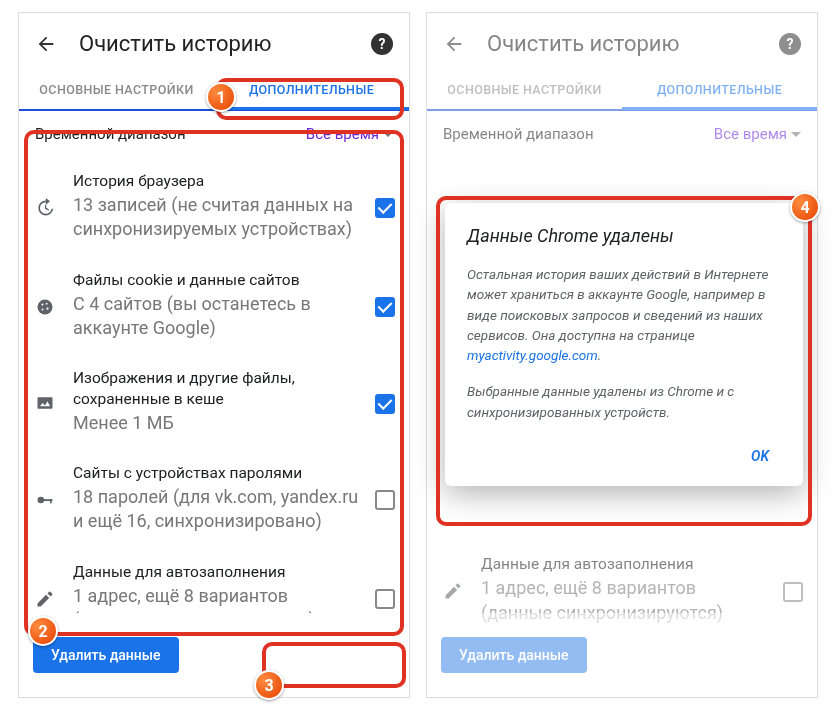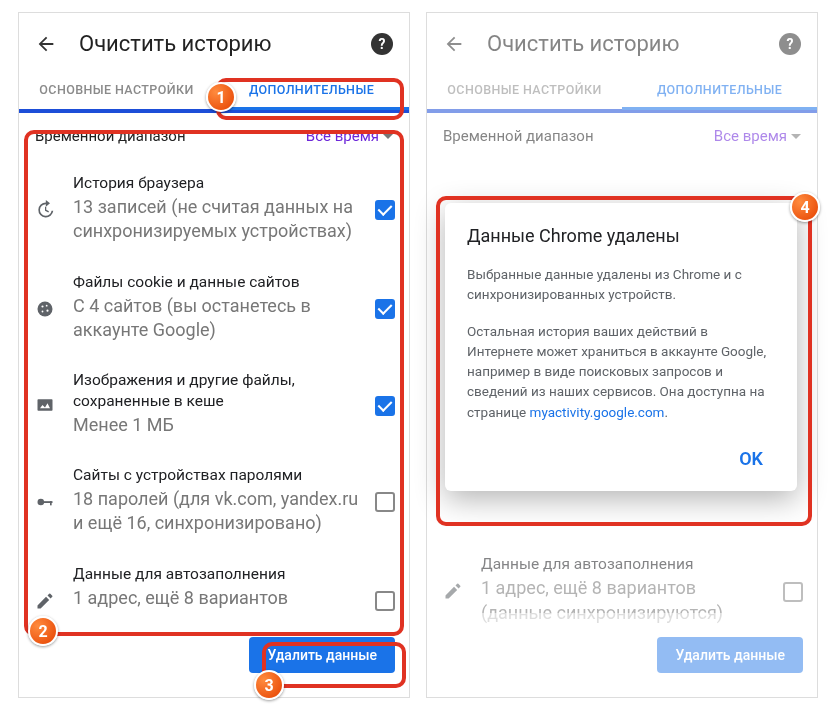--- a/index.html
+++ b/index.html
@@ -6,49 +6,49 @@
   body { background: #fff; width: 834px; height: 710px; position: relative; overflow: hidden; }
   .phone { position: absolute; top: 12px; width: 392px; height: 686px; border: 1px solid #ddd; background: #fff; }
   .phone.left { left: 18px; }
   .phone.right { left: 426px; }
   .dimmed { opacity: 0.55; }
 
   .header { display: flex; align-items: center; padding: 18px 16px 14px 16px; gap: 22px; }
   .header .title { font-size: 22px; color: #222; flex: 1; }
   .help-icon { width: 22px; height: 22px; border-radius: 50%; background: #333; color: #fff; font-size: 14px; font-weight: bold; display: flex; align-items: center; justify-content: center; }
 
-  .tabs { display: flex; border-bottom: 4px solid #1d4ed8; }
+  .tabs { display: flex; border-bottom: 2px solid #1d4ed8; }
   .tab { flex: 1; text-align: center; padding: 12px 4px; font-size: 12.5px; letter-spacing: 0.4px; color: #8a8a8a; font-weight: 500; position: relative; }
   .tab.active { color: #1a73e8; }
   .tab.active::after { content: ""; position: absolute; left: 0; right: 0; bottom: -1px; height: 3px; background: #1a73e8; }
 
   .range { display: flex; justify-content: space-between; align-items: center; padding: 14px 16px; font-size: 15px; color: #222; }
   .range .val { color: #6d28d9; display: flex; align-items: center; gap: 4px; }
   .caret { width: 0; height: 0; border-left: 5px solid transparent; border-right: 5px solid transparent; border-top: 5px solid #777; }
 
   .items { }
   .item { display: flex; align-items: center; padding: 14px 14px 14px 14px; gap: 16px; }
   .item .icon-slot { width: 24px; display: flex; justify-content: center; padding-top: 3px; color: #5f6368; }
   .item .txt { flex: 1; }
   .item .itm-title { font-size: 15.5px; color: #202124; margin-bottom: 2px; line-height: 1.3; }
   .item .itm-sub { font-size: 18px; color: #777; line-height: 1.35; }
   .chk { width: 20px; height: 20px; border: 2px solid #888; border-radius: 3px; margin-top: 4px; position: relative; flex-shrink: 0; }
   .chk.checked { background: #1a73e8; border-color: #1a73e8; }
   .chk.checked::after { content: ""; position: absolute; left: 4px; top: 0px; width: 6px; height: 11px; border: solid #fff; border-width: 0 2.5px 2.5px 0; transform: rotate(45deg); }
 
-  .bottom-bar { position: absolute; bottom: 0; left: 0; right: 0; padding: 24px 14px; display: flex; justify-content: flex-end; background: #fff; }
+  .bottom-bar { position: absolute; bottom: 0; left: 0; right: 0; padding: 24px 14px; display: flex; background: #fff; }
   .delete-btn { background: #1a73e8; color: #fff; border-radius: 4px; padding: 10px 18px; font-size: 14px; font-weight: 500; }
   .phone.right .delete-btn { opacity: 0.85; }
 
-  .dialog { position: absolute; left: 18px; right: 20px; top: 190px; background: #fff; border-radius: 6px; box-shadow: 0 8px 30px rgba(0,0,0,.3); padding: 22px 22px 12px 22px; }
+  .dialog { position: absolute; left: 18px; right: 14px; top: 190px; background: #fff; border-radius: 6px; box-shadow: 0 8px 30px rgba(0,0,0,.3); padding: 22px 22px 12px 22px; font-style: italic; }
   .dialog .dlg-title { font-size: 18px; color: #202124; margin-bottom: 18px; }
   .dialog .dlg-body { font-size: 13.5px; color: #5f6368; line-height: 1.5; margin-bottom: 16px; }
   .dialog .dlg-body a { color: #1a73e8; text-decoration: none; }
   .dialog .dlg-actions { display: flex; justify-content: flex-end; }
-  .dialog .dlg-ok { color: #1a73e8; font-weight: 600; font-size: 18px; padding: 10px 12px; }
+  .dialog .dlg-ok { color: #1a73e8; font-weight: 600; font-size: 14px; padding: 10px 12px; }
 
   
   .hl { position: absolute; border: 4px solid #e03222; border-radius: 10px; pointer-events: none; }
 
   
   .badge { position: absolute; width: 30px; height: 30px; border-radius: 50%; background: radial-gradient(circle at 30% 30%, #ff8b3e, #e54100); color: #fff; font-weight: bold; font-size: 16px; display: flex; align-items: center; justify-content: center; border: 2px solid #fff; box-shadow: 0 1px 3px rgba(0,0,0,.4); z-index: 50; }
 
   svg { display: block; }
 </style>
 </head>
@@ -197,24 +197,24 @@
     </div>
   </div>
 
   <div class="bottom-bar dimmed">
     <div class="delete-btn">Удалить данные</div>
   </div>
 
   <div class="dialog">
     <div class="dlg-title">Данные Chrome удалены</div>
     <div class="dlg-body">
+      <span>Остальная история ваших действий в Интернете может храниться в аккаунте Google, например в виде поисковых запросов и сведений из наших сервисов. Она доступна на странице </span><a href="#">myactivity.google.com</a><span>.</span>
+    </div>
+    <div class="dlg-body">
       <span>Выбранные данные удалены из Chrome и с синхронизированных устройств.</span>
-    </div>
-    <div class="dlg-body">
-      <span>Остальная история ваших действий в Интернете может храниться в аккаунте Google, например в виде поисковых запросов и сведений из наших сервисов. Она доступна на странице </span><a href="#">myactivity.google.com</a><span>.</span>
     </div>
     <div class="dlg-actions">
       <div class="dlg-ok">OK</div>
     </div>
   </div>
 </div>
 
 <div class="hl" style="left:216px; top:78px; width:188px; height:42px;"></div>
 <div class="hl" style="left:24px; top:130px; width:380px; height:506px;"></div>
 <div class="hl" style="left:262px; top:642px; width:144px; height:46px;"></div>

